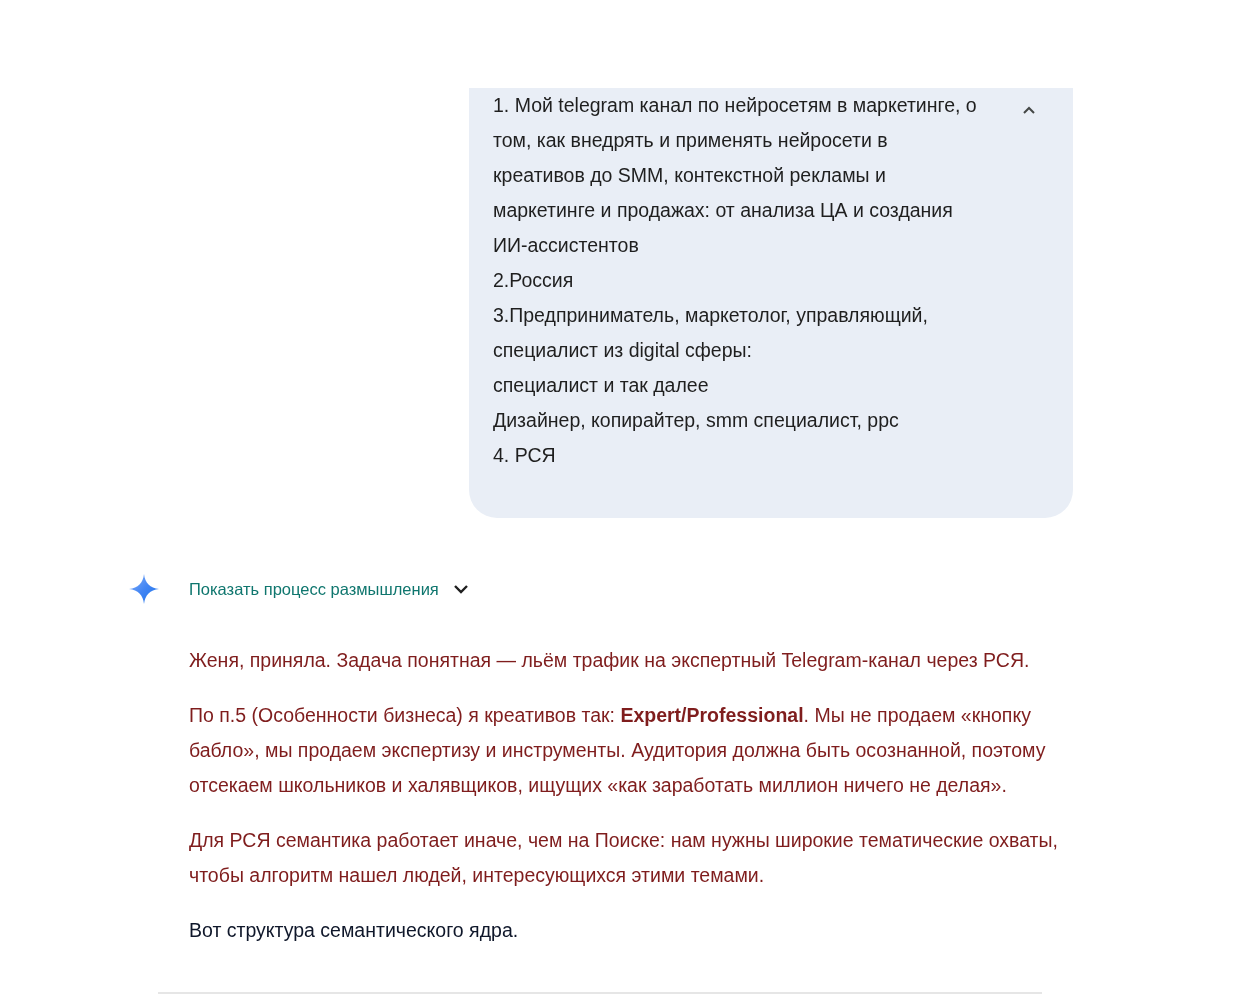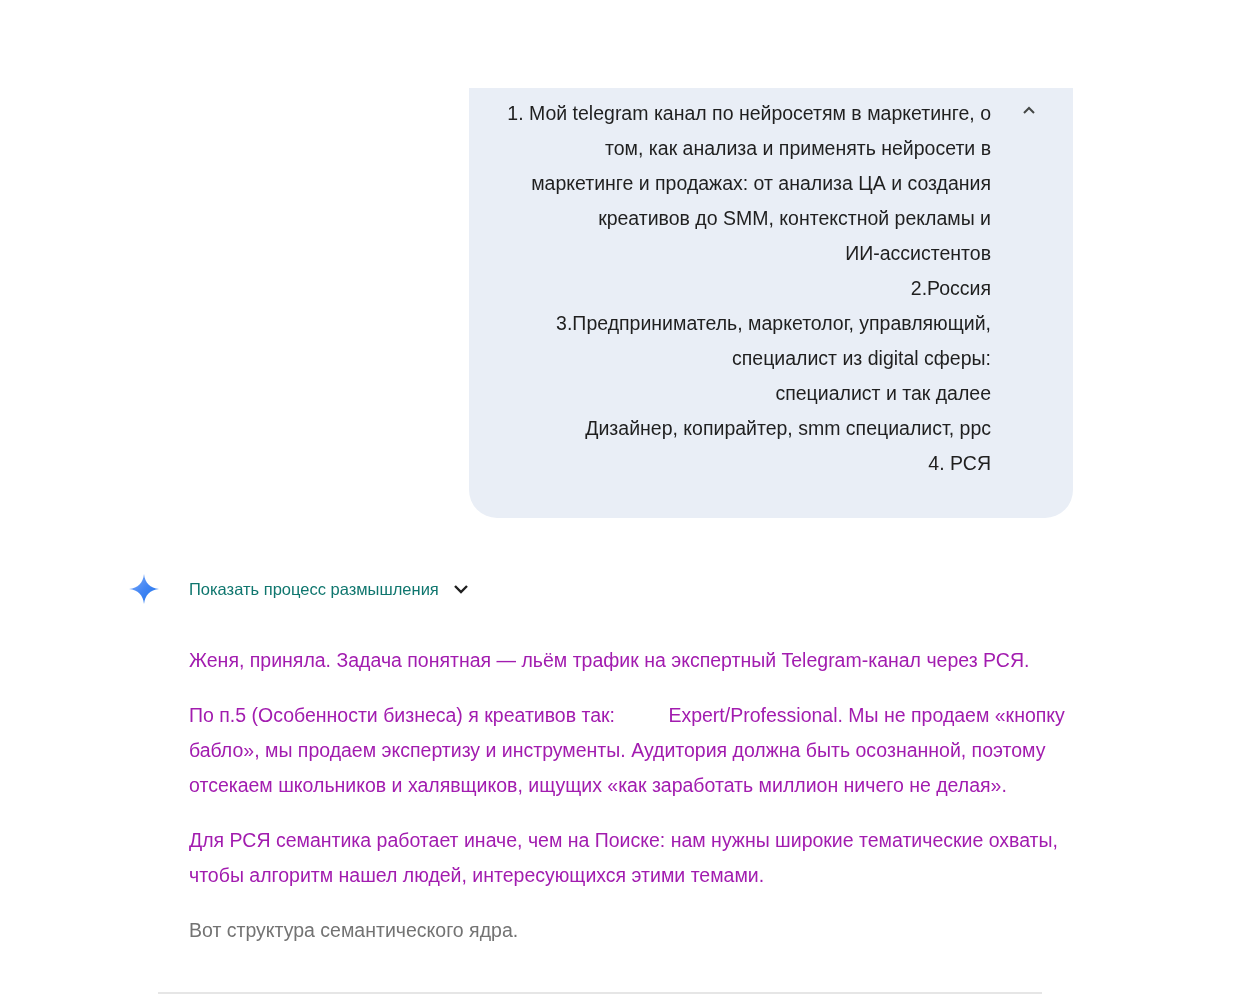--- a/index.html
+++ b/index.html
@@ -1,44 +1,44 @@
 <!DOCTYPE html>
 <html><head>
 <meta charset="utf-8">
 <style>
   html, body { margin: 0; padding: 0; background: #ffffff; }
   body { width: 1247px; height: 994px; position: relative; overflow: hidden;
          font-family: "Liberation Sans", "DejaVu Sans", sans-serif; color: #1f1f1f; }
   .user-bubble { position: absolute; left: 469px; top: 88px; width: 604px; height: 430px;
     background: #e9eef6; border-radius: 0 0 28px 28px; box-sizing: border-box;
     padding: 0 70px 0 20px; }
-  .user-lines { margin: 12px; padding: 0; list-style: none; text-align: right; }
+  .user-lines { margin: 4px; padding: 0; list-style: none; }
   .user-lines li { font-size: 19.5px; line-height: 35px; color: #1f1f1f; white-space: nowrap; }
   .user-lines li:first-child { margin-top: -4px; }
   .collapse-btn { position: absolute; right: 30px; top: 8px; width: 28px; height: 28px;
     display: flex; align-items: center; justify-content: center; cursor: pointer; }
   .thinking-row { position: absolute; left: 128px; top: 572px; height: 34px; display: flex; align-items: center; }
   .spark { width: 32px; height: 32px; }
   .thinking-label { margin-left: 29px; font-size: 16.5px; color: #0f766e; }
   .thinking-chevron { margin-left: 12px; width: 20px; height: 20px; cursor: pointer; }
   .answer { position: absolute; left: 189px; top: 643px; width: 900px; }
-  .answer p { margin: 0 0 20px 0; font-size: 19.5px; line-height: 35px; color: #a21caf; }
-  .answer p.faded { color: #737373; }
-  .answer b { font-weight: normal; margin-left: 48px; }
+  .answer p { margin: 0 0 20px 0; font-size: 19.5px; line-height: 35px; color: #7f1d1d; }
+  .answer p.faded { color: #0f172a; }
+  .answer b { font-weight: bold; }
   .bottom-rule { position: absolute; left: 158px; top: 992px; width: 884px; height: 2px; background: #e6e6e6; }
 </style>
 </head>
 <body>
 
 <div class="user-bubble">
   <ul class="user-lines">
     <li>1. Мой telegram канал по нейросетям в маркетинге, о</li>
-    <li>том, как анализа и применять нейросети в</li>
+    <li>том, как внедрять и применять нейросети в</li>
+    <li>креативов до SMM, контекстной рекламы и</li>
     <li>маркетинге и продажах: от анализа ЦА и создания</li>
-    <li>креативов до SMM, контекстной рекламы и</li>
     <li>ИИ-ассистентов</li>
     <li>2.Россия</li>
     <li>3.Предприниматель, маркетолог, управляющий,</li>
     <li>специалист из digital сферы:</li>
     <li>специалист и так далее</li>
     <li>Дизайнер, копирайтер, smm специалист, ppc</li>
     <li>4. РСЯ</li>
   </ul>
   <div class="collapse-btn">
     <svg width="14" height="10" viewBox="0 0 14 10">

